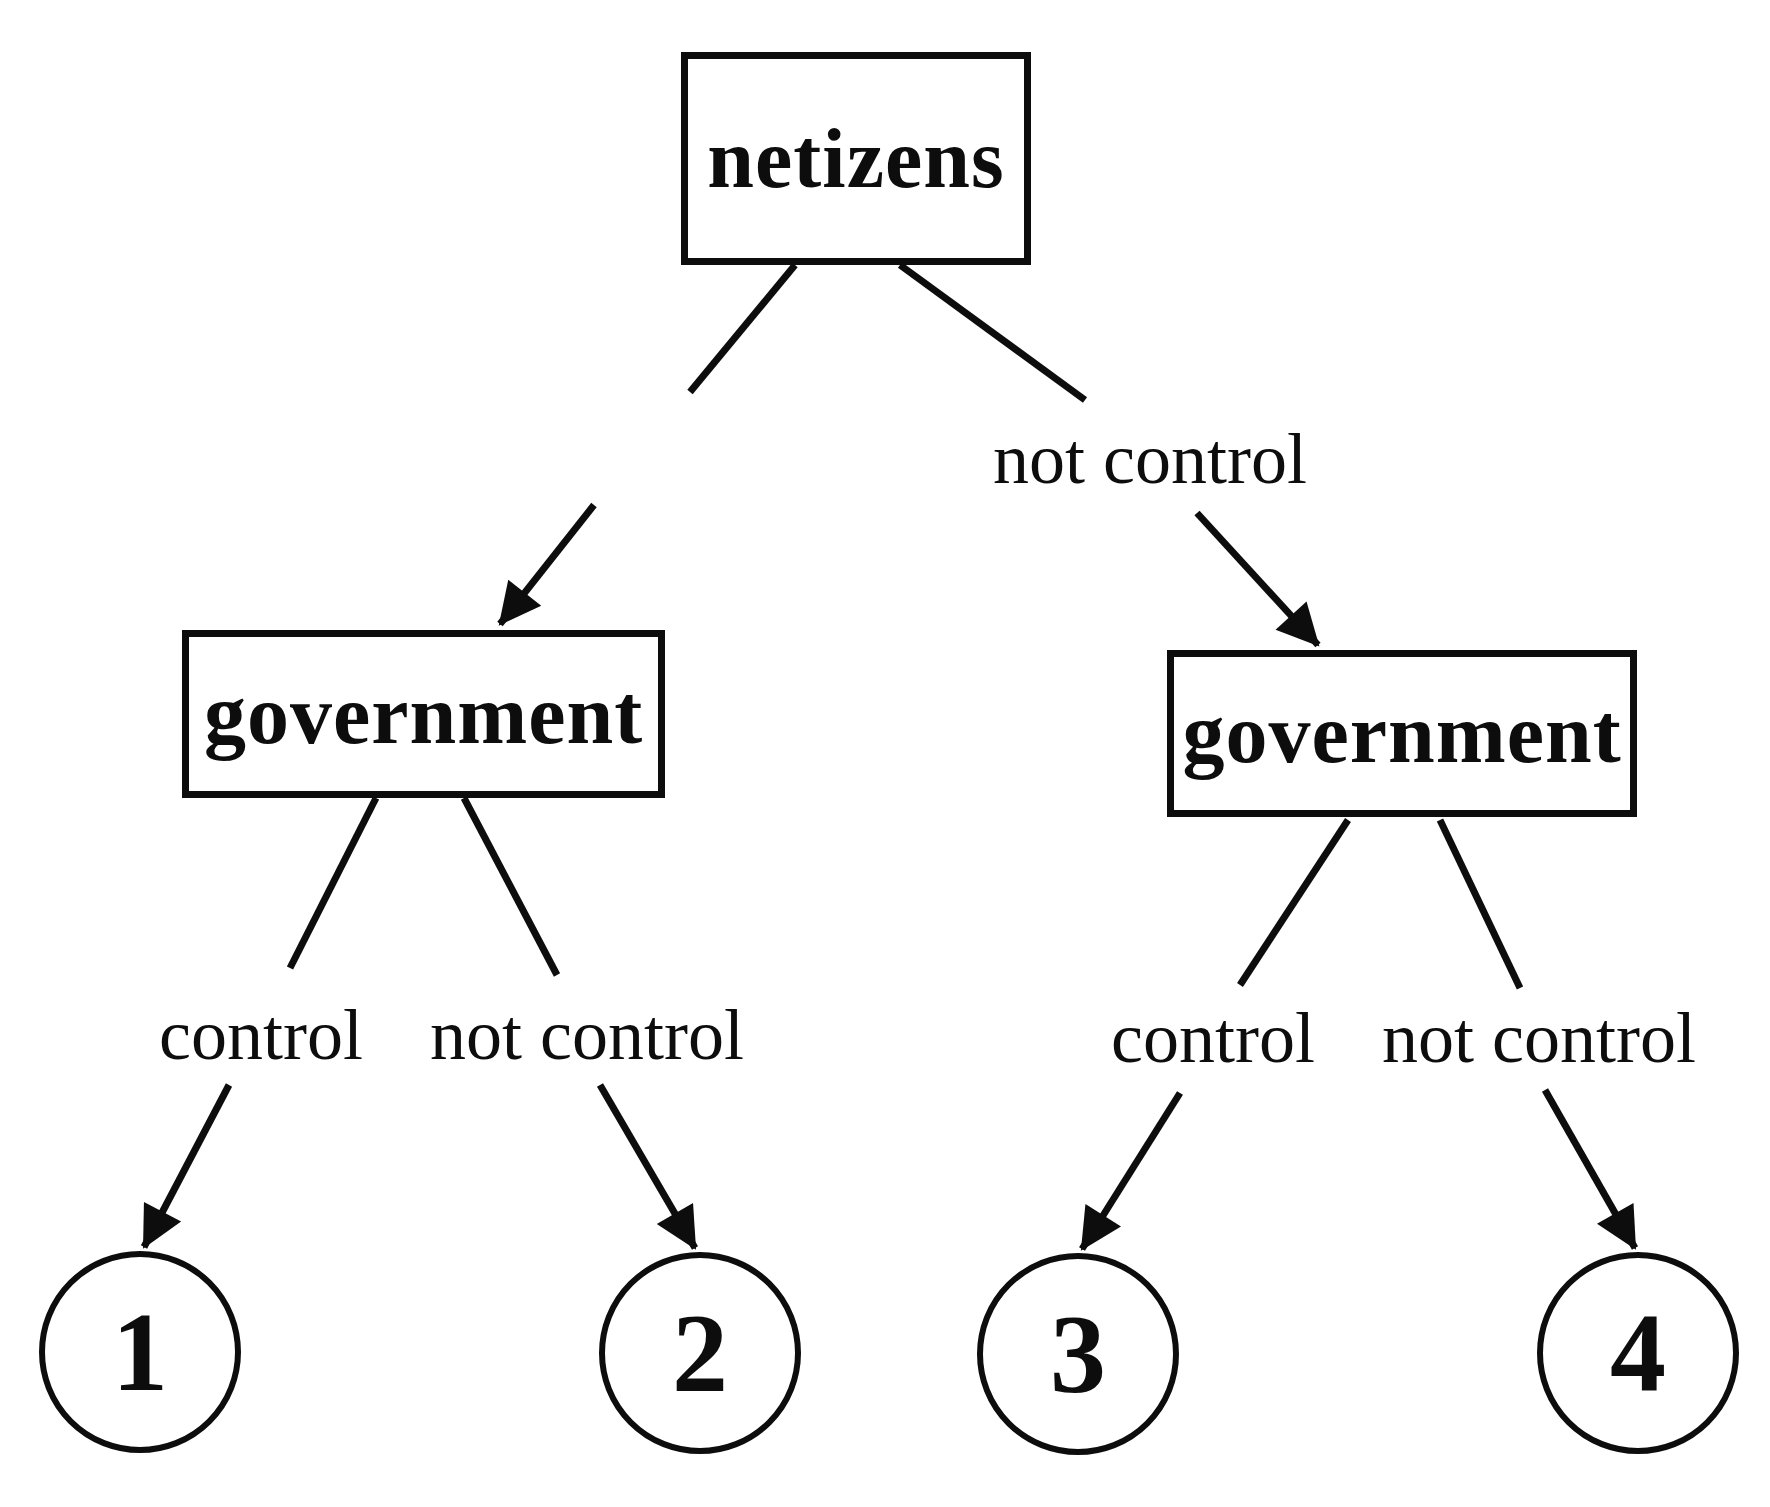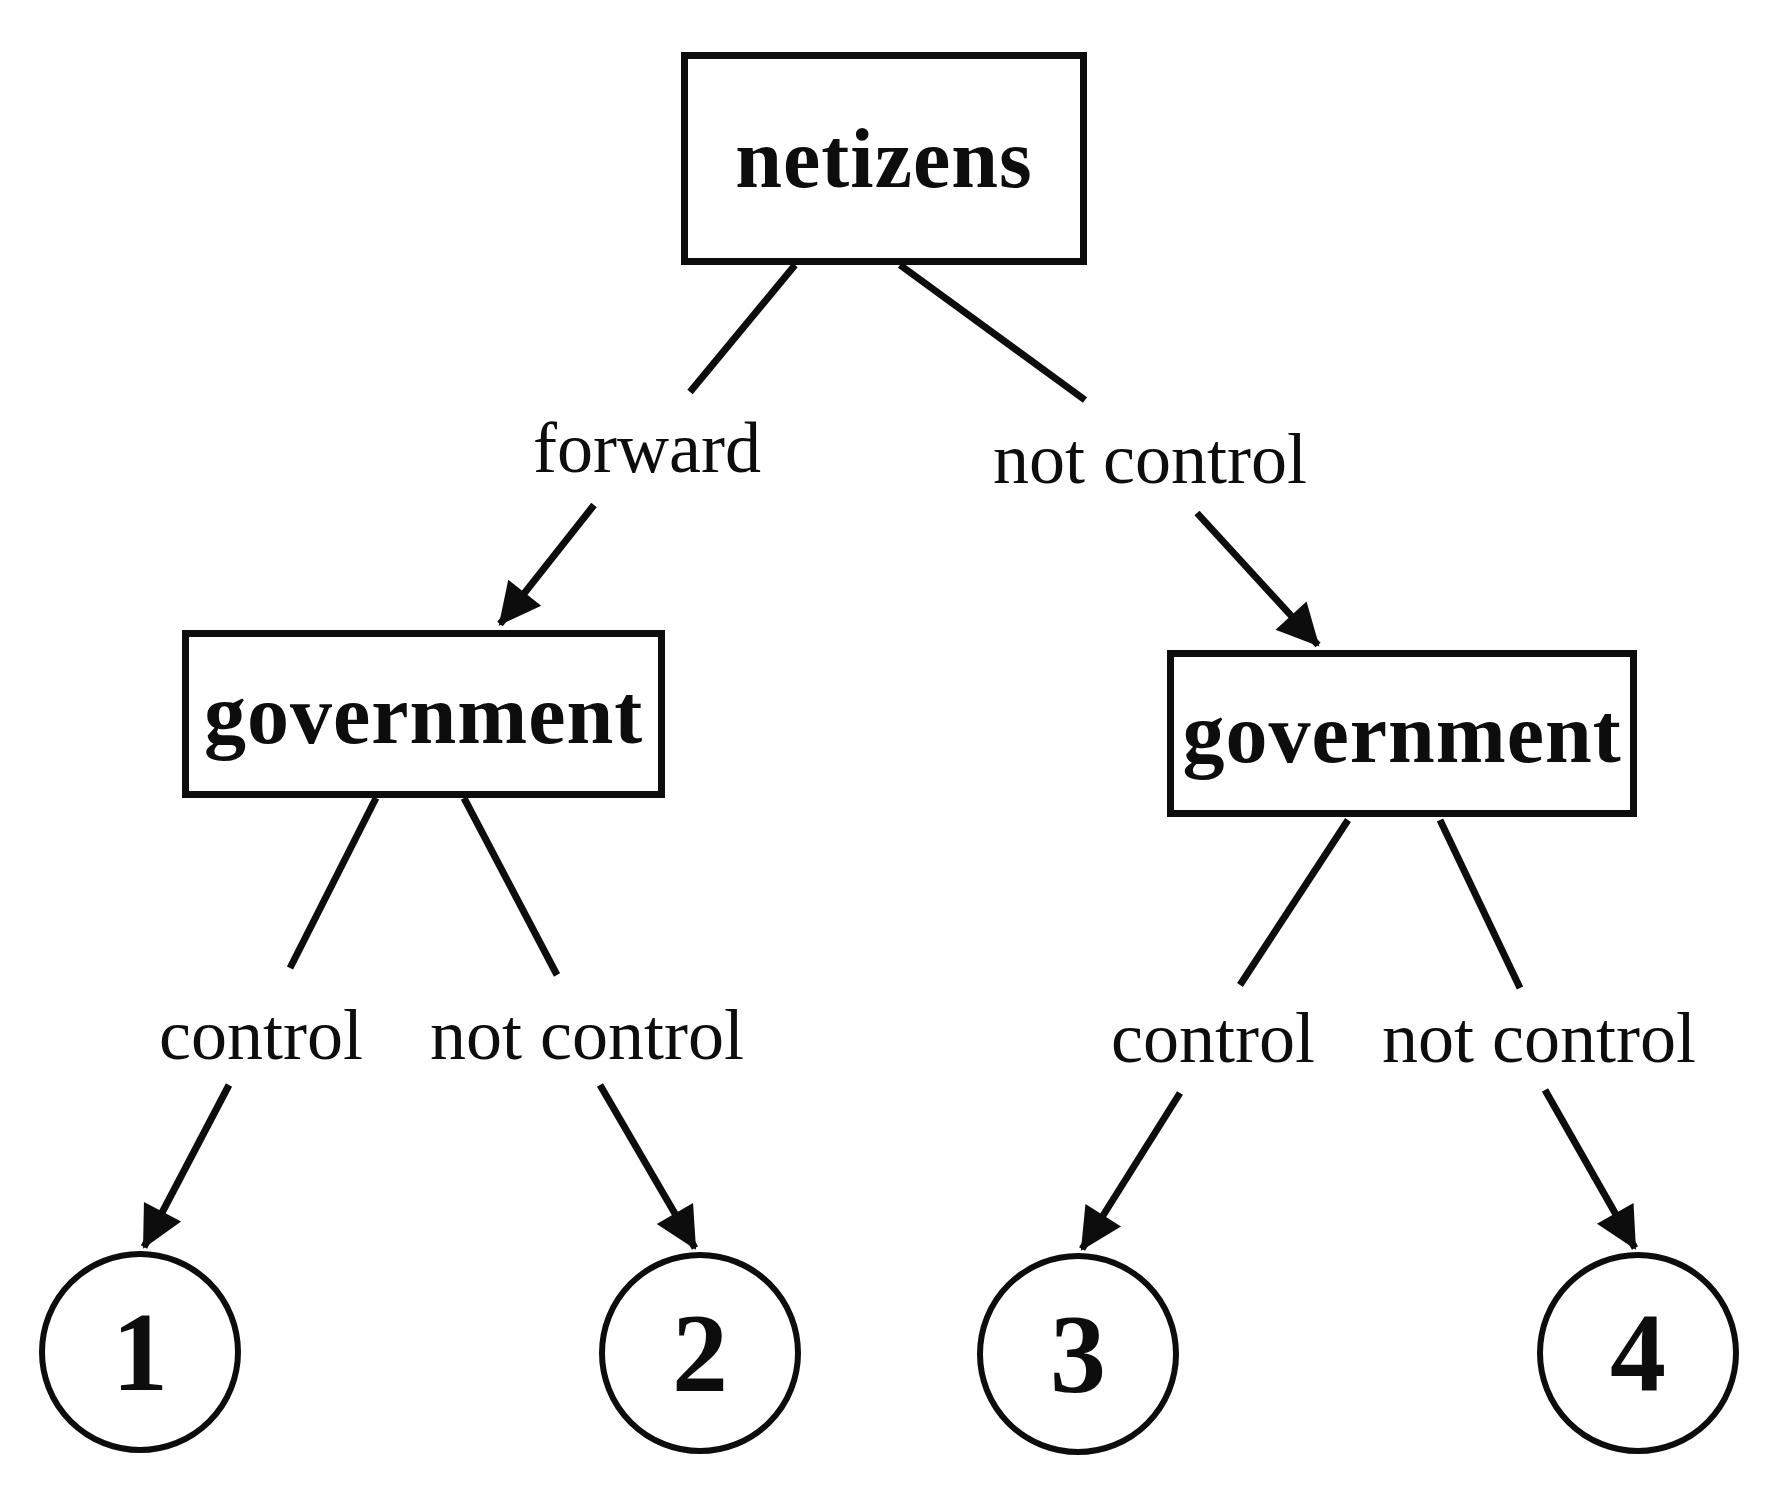--- a/index.html
+++ b/index.html
@@ -30,21 +30,21 @@
     border: 7px solid var(--ink);
     background: var(--paper);
     display: flex;
     align-items: center;
     justify-content: center;
     font-weight: bold;
     font-size: 84px;
     letter-spacing: 1px;
     white-space: nowrap;
   }
-  .node-box.root   { left: 681px;  top: 52px;  width: 406px; height: 213px; }
+  .node-box.root   { left: 681px;  top: 52px;  width: 350px; height: 213px; }
   .node-box.gov-l  { left: 182px;  top: 630px; width: 483px; height: 168px; }
   .node-box.gov-r  { left: 1167px; top: 650px; width: 470px; height: 167px; }
   .edge-label {
     position: absolute;
     font-size: 72px;
     line-height: 1;
     transform: translateX(-50%);
     white-space: nowrap;
   }
   .edge-label.forward      { left: 647px;  top: 412px; }
@@ -101,21 +101,20 @@
   <div class="node-box root">
     <span>netizens</span>
   </div>
   <div class="node-box gov-l">
     <span>government</span>
   </div>
   <div class="node-box gov-r">
     <span>government</span>
   </div>
 
-  <div class="edge-label forward">forward</div>
   <div class="edge-label not-forward">not control</div>
   <div class="edge-label control-l">control</div>
   <div class="edge-label notcontrol-l">not control</div>
   <div class="edge-label control-r">control</div>
   <div class="edge-label notcontrol-r">not control</div>
 
   <div class="leaf-circle c1">
     <span>1</span>
   </div>
   <div class="leaf-circle c2">

